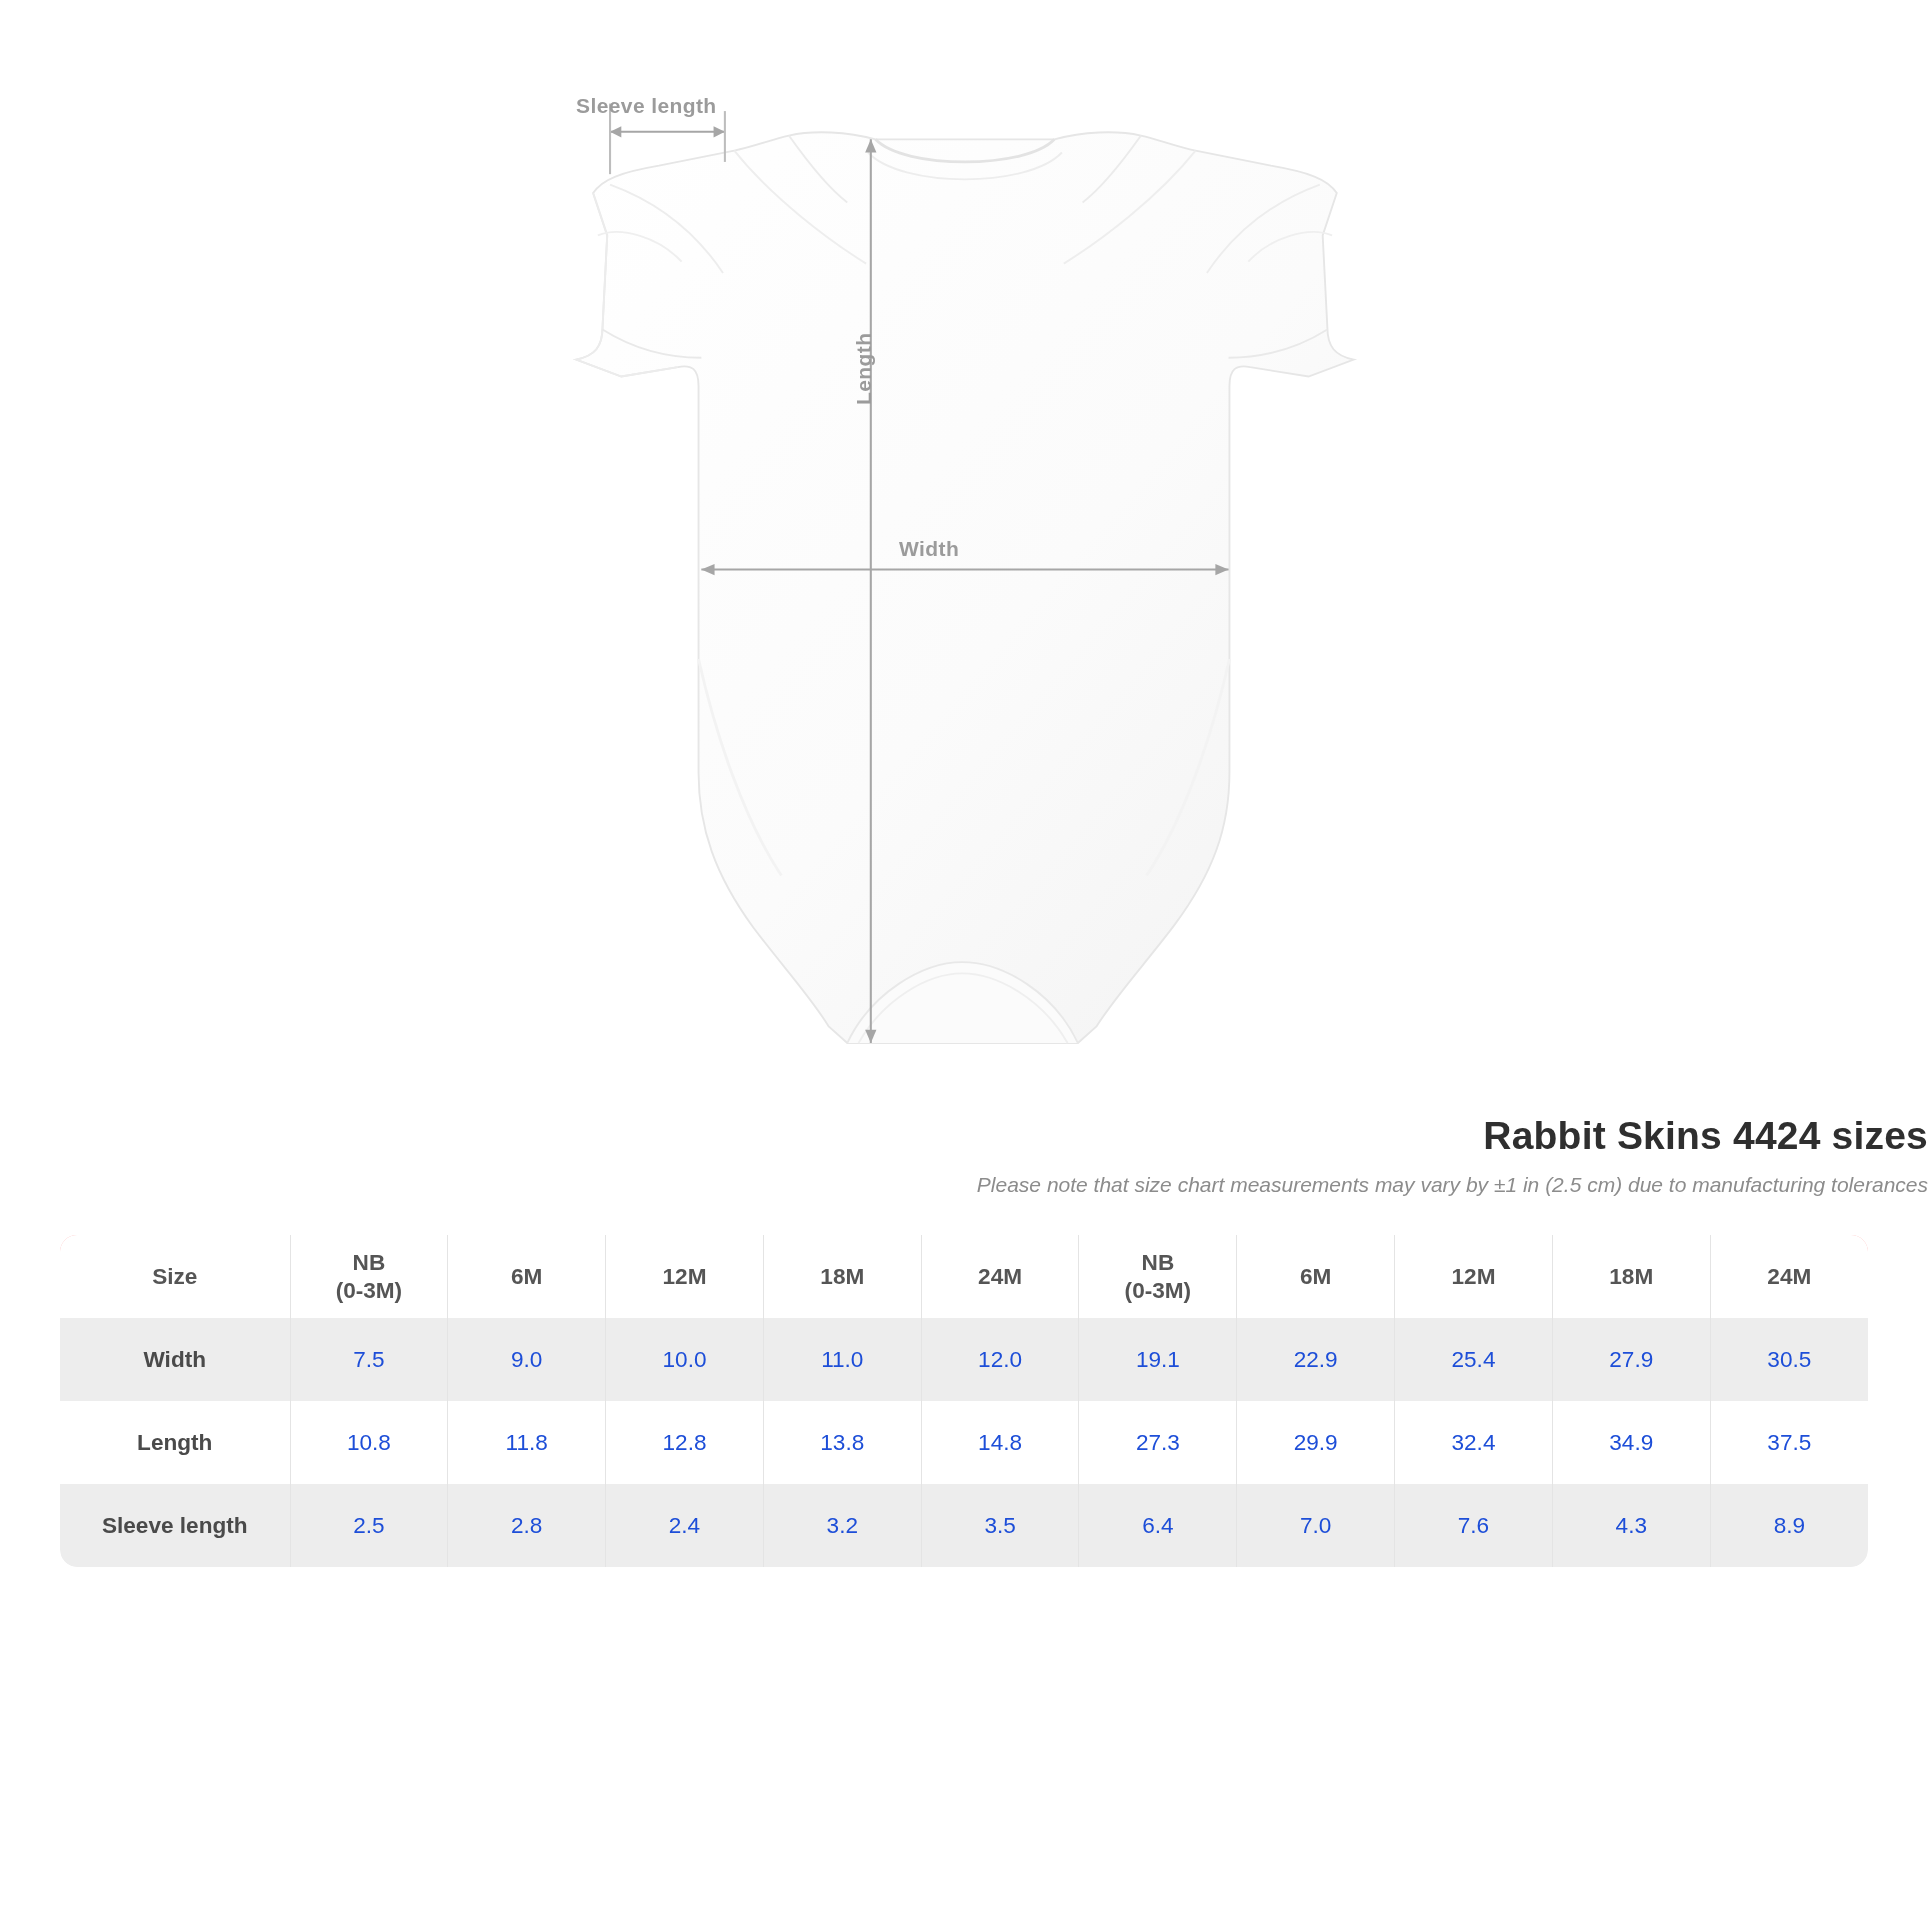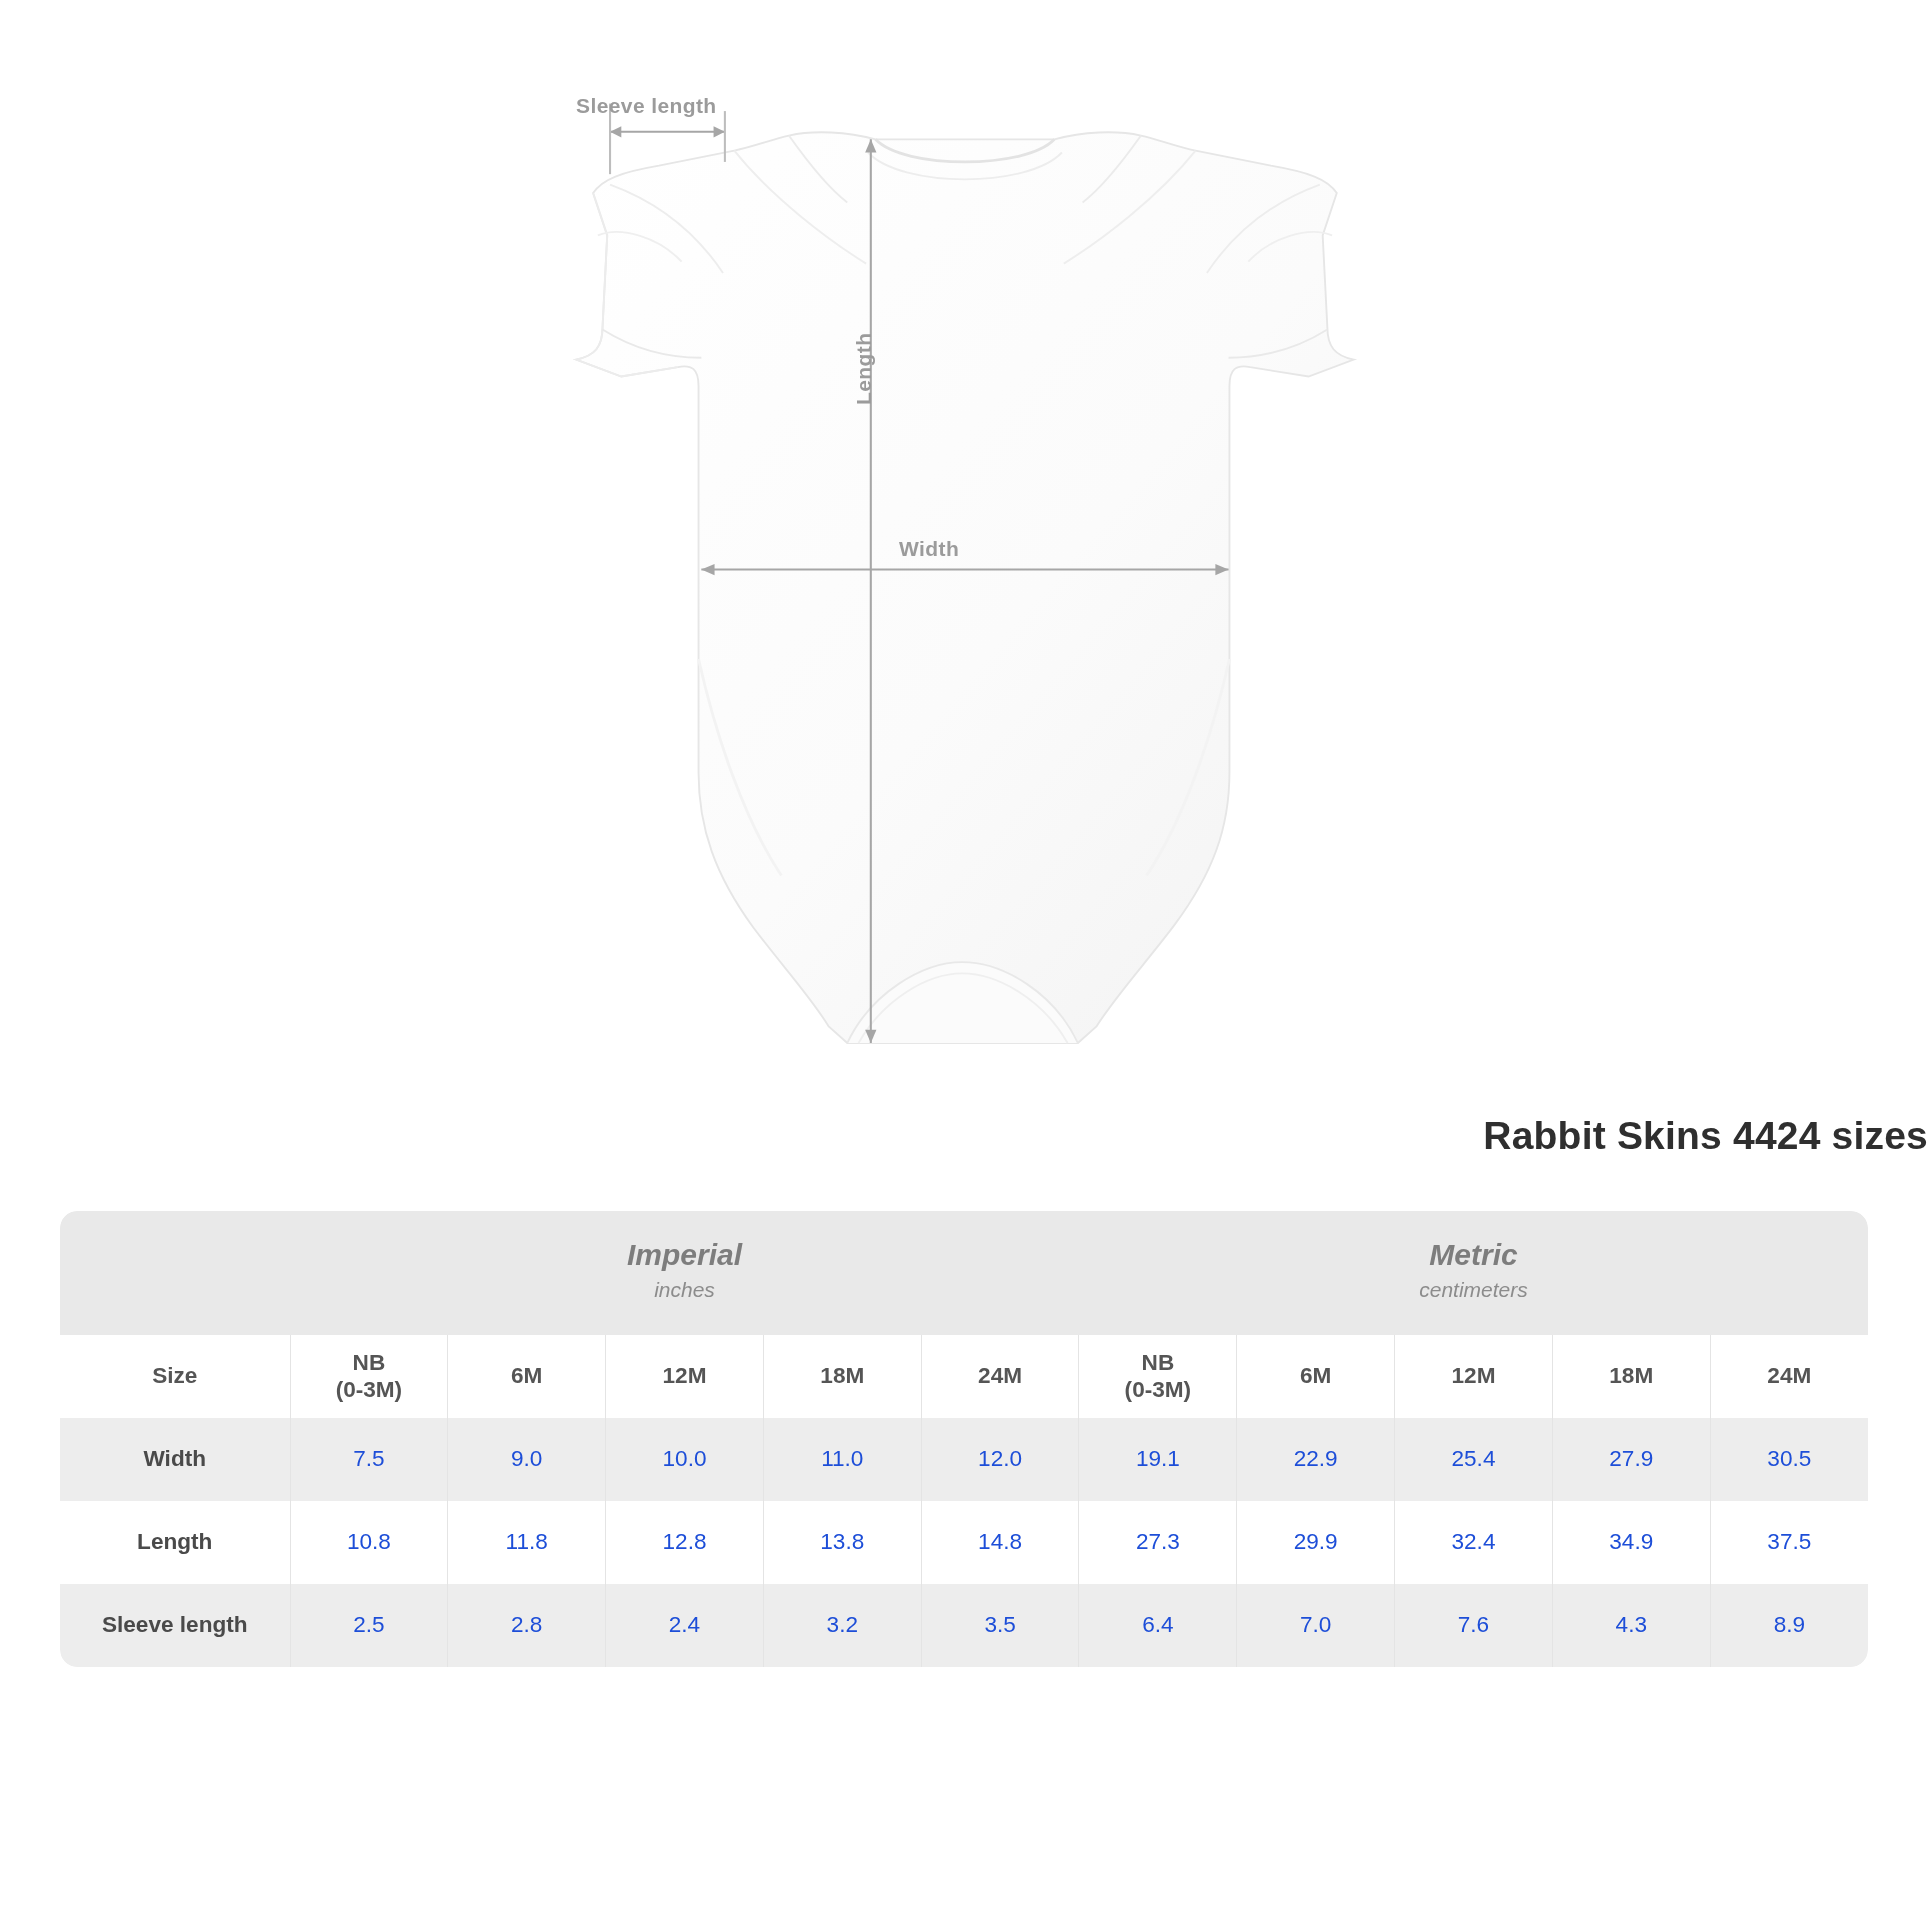--- a/index.html
+++ b/index.html
@@ -229,49 +229,39 @@
       </g>
     </svg>
 
     <div class="anno anno-sleeve">Sleeve length</div>
     <div class="anno anno-width">Width</div>
     <div class="anno anno-length">Length</div>
   </div>
 
   <div class="title-block">
     <h1 class="chart-title">Rabbit Skins 4424 sizes</h1>
+    <p class="chart-note">Please note that size chart measurements may vary by ±1 in (2.5 cm) due to manufacturing tolerances</p>
   </div>
 
   <div class="table-wrap">
     <table class="size-table">
       <colgroup>
         <col class="c0">
         <col>
           <col>
           <col>
           <col>
           <col>
         <col>
           <col>
           <col>
           <col>
           <col>
       </colgroup>
       <thead>
-        <tr class="unit-row">
-          <th></th>
-          <th colspan="5">
-            <div class="unit-name">Imperial</div>
-            <div class="unit-sub">inches</div>
-          </th>
-          <th colspan="5">
-            <div class="unit-name">Metric</div>
-            <div class="unit-sub">centimeters</div>
-          </th>
-        </tr>
         <tr class="row-head">
           <th class="hdr">
             <div>Size</div>
           </th>
           <th class="hdr">
             <div>NB</div>
             <div>(0-3M)</div>
           </th>
           <th class="hdr">
             <div>6M</div>

